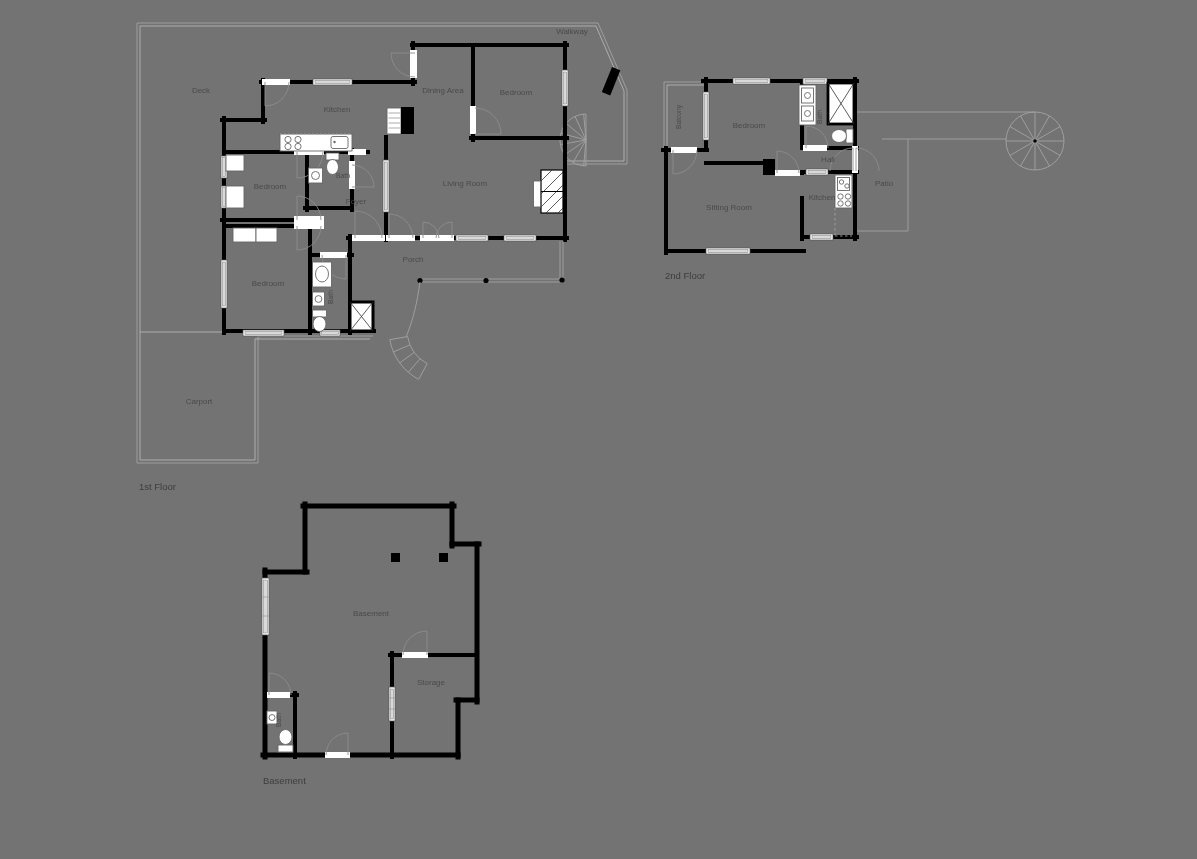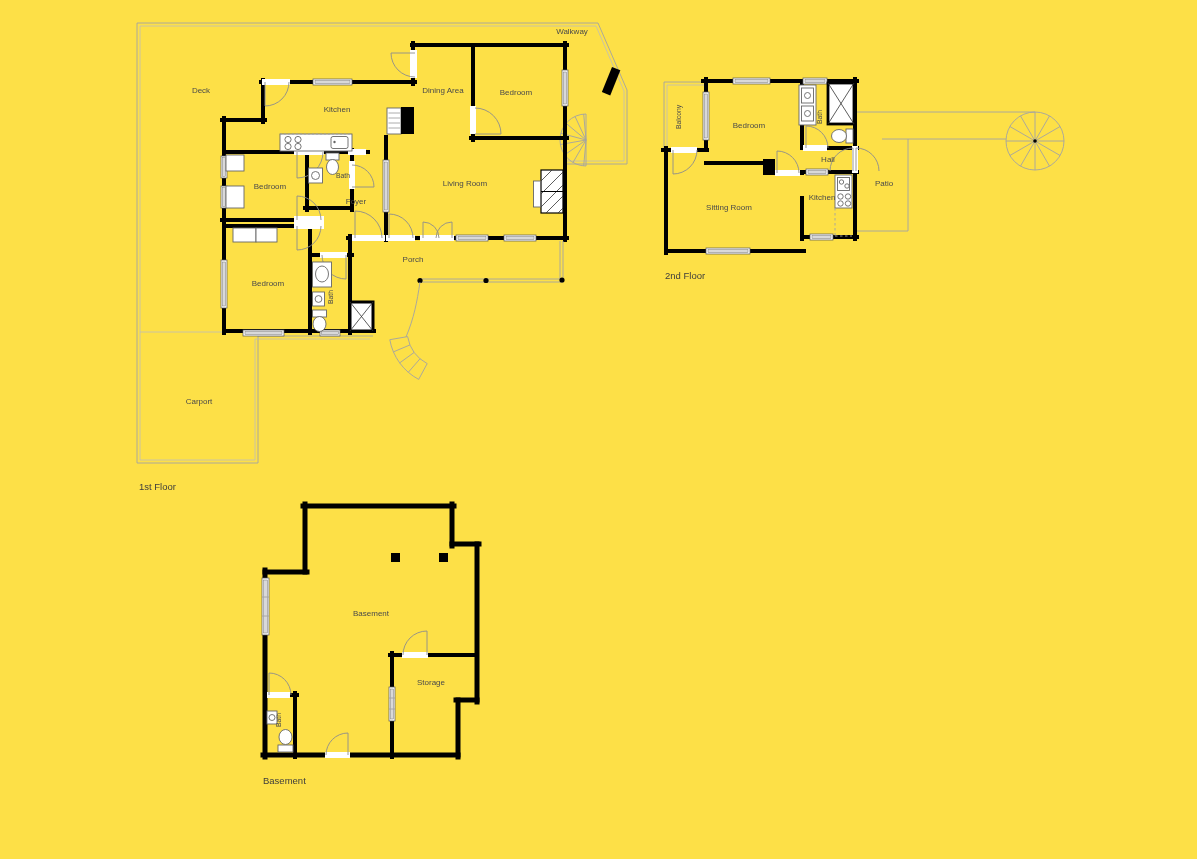--- a/index.html
+++ b/index.html
@@ -1,16 +1,16 @@
 <!DOCTYPE html>
 <html><head>
 <meta charset="utf-8">
 <style>
   html,body{margin:0;padding:0;background:#ffffff;}
-  .page{position:relative;width:1197px;height:859px;background:#fde047;overflow:hidden;
+  .page{position:relative;width:1197px;height:859px;background:#737373;overflow:hidden;
         font-family:"Liberation Sans", sans-serif;}
   svg{position:absolute;top:0;left:0;}
   text{fill:#4a4a4a;font-family:"Liberation Sans", sans-serif;font-size:8px;}
   text.floorname{font-size:9.5px;fill:#3d3d3d;}
   text.tiny{font-size:6.8px;}
   .wall{stroke:#000;stroke-width:4;fill:none;stroke-linecap:square;}
   .thin{stroke:#a3a3a3;stroke-width:0.9;fill:none;}
   .thin2{stroke:#bdbdbd;stroke-width:0.8;fill:none;}
   .arc{stroke:#8c8c8c;stroke-width:0.9;fill:none;}
   .fix{stroke:#666;stroke-width:0.9;fill:#fff;}

